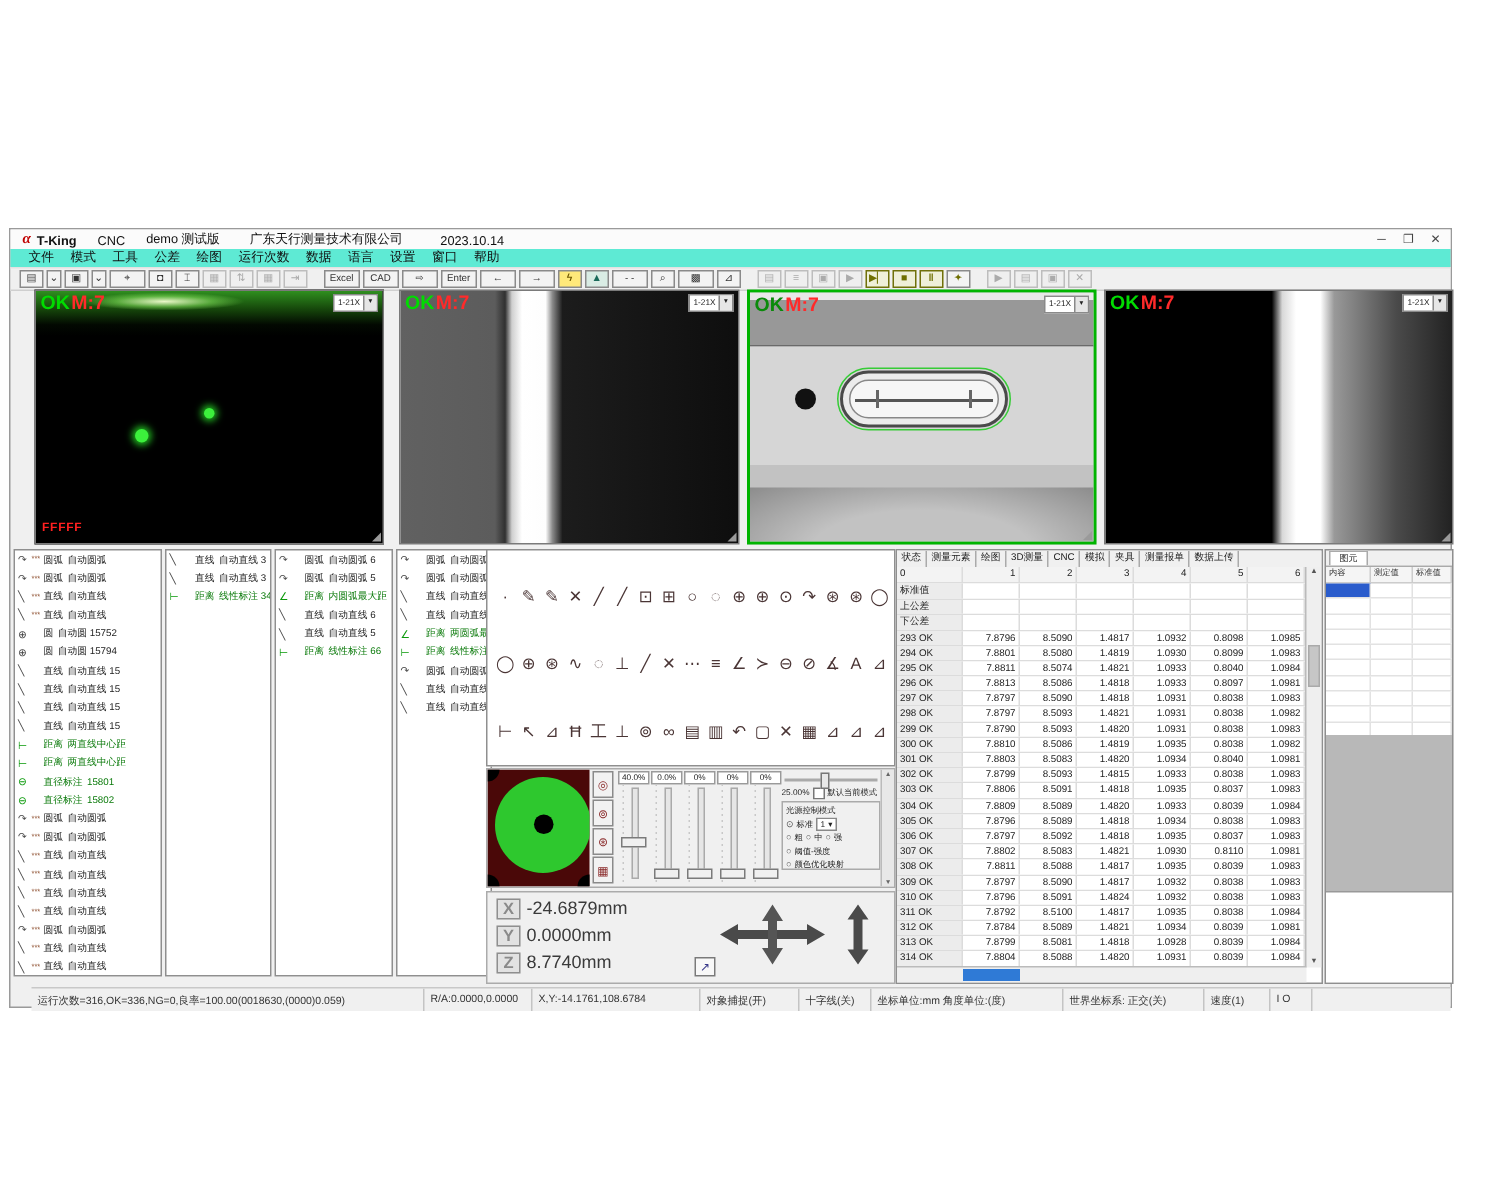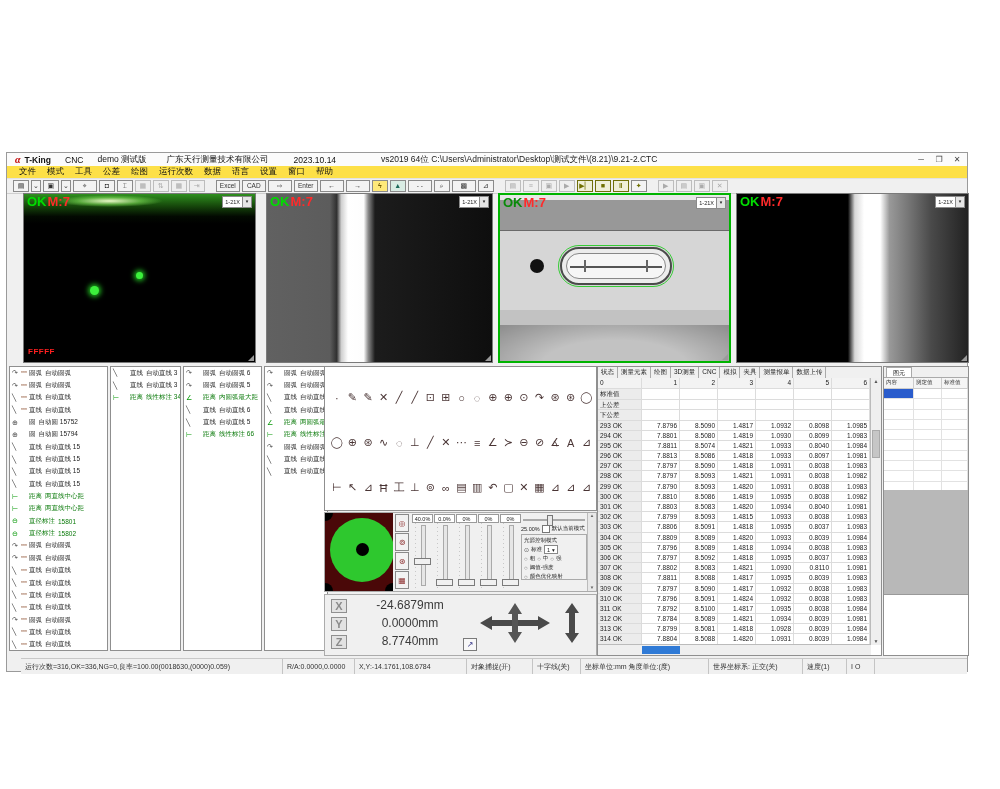--- a/index.html
+++ b/index.html
@@ -13,21 +13,21 @@
   #logo{margin-left:8px;color:#c00000;font-family:"Liberation Serif",serif;font-style:italic;font-weight:bold;font-size:10px}
   .tt{margin-left:14px}
   #t-tking{margin-left:4px;font-weight:bold}
   #t-demo{margin-left:14px}
   #t-co{margin-left:20px}
   #t-date{margin-left:25px}
   #t-path{margin-left:45px;color:#222}
   #wctl{margin-left:auto;margin-right:4px;display:flex;gap:6px;color:#444;font-size:8px}
   #wctl span{width:12px;text-align:center}
   
-  #menubar{position:absolute;left:0;top:13px;width:100%;height:12px;background:#fde047;display:flex;
+  #menubar{position:absolute;left:0;top:13px;width:100%;height:12px;background:#5eead4;display:flex;
            gap:11px;padding-left:12px;align-items:center;font-size:8.5px;color:#111;box-sizing:border-box}
   
   #toolbar{position:absolute;left:0;top:25px;width:100%;height:16px;background:#f0f0f0;
            border-top:1px solid #e2e2e2;border-bottom:1px solid #cfcfcf;display:flex;align-items:center;
            gap:2px;padding-left:6px;box-sizing:border-box}
   .tbtn{height:12px;min-width:16px;border:1px solid #8a8a8a;background:#f3f3f3;font-size:7px;
         line-height:10px;text-align:center;color:#333;box-sizing:border-box;padding:0 1px;flex:0 0 auto}
   .tbtn.nar{min-width:7px}
   .tbtn.wide{min-width:24px}
   .tbtn.lbl{min-width:24px;font-size:6.5px;padding:0 3px}
@@ -121,21 +121,21 @@
   .radio{font-size:6px;color:#555}
   .ddbox{border:1px solid #888;background:#fff;padding:0 2px;display:inline-flex;gap:2px;align-items:center;height:7px}
   #lvsb{position:absolute;right:0;top:0;bottom:0;width:8px;background:#e8e8e8;border-left:1px solid #bbb;
         font-size:4.5px;color:#666;text-align:center;line-height:6px}
   #lvsb .sbdn{position:absolute;bottom:0;left:0;right:0}
   
   #coords{position:absolute;left:317px;top:441px;width:273px;height:62px;background:#f0f0f0;
           border:1px solid #ababab;box-sizing:border-box}
   .axl{position:absolute;left:6px;width:16px;height:14px;border:1px solid #8f8f8f;background:#e2e2e2;
        color:#8a8a8a;font-size:11px;font-weight:bold;text-align:center;line-height:13px;box-sizing:border-box}
-  .axv{position:absolute;left:26px;width:118px;text-align:center;font-size:12px;color:#3a3a3a}
+  .axv{position:absolute;left:26px;width:118px;text-align:left;font-size:12px;color:#3a3a3a}
   #jog{position:absolute;left:150px;top:6px}
   #diagbtn{position:absolute;left:138px;top:43px;width:14px;height:13px;border:1px solid #7a7a7a;
            background:#f8f8f8;font-size:8px;color:#3a3a8a;text-align:center;line-height:12px;box-sizing:border-box}
   
   #tbl{position:absolute;left:590px;top:213px;width:285px;height:290px;background:#fff;
        border:1px solid #8f8f8f;box-sizing:border-box;font-size:6.5px;overflow:hidden}
   #ttabs{height:11px;background:#f0f0f0;display:flex;border-bottom:1px solid #aaa;overflow:hidden}
   .ttab{padding:0 3px;border-right:1px solid #aaa;line-height:10px;color:#222;white-space:nowrap;flex:0 0 auto}
   #tgrid{position:absolute;top:11px;left:0;right:10px;bottom:10px;overflow:hidden}
   .trow{display:flex;height:9.2px;border-bottom:1px solid #dcdcdc}
@@ -183,21 +183,20 @@
 <div id="page">
   <div id="win">
 
     <div id="titlebar">
       <span id="logo">α</span>
       <span id="t-tking">T-King</span>
       <span class="tt">CNC</span>
       <span class="tt" id="t-demo">demo 测试版</span>
       <span class="tt" id="t-co">广东天行测量技术有限公司</span>
       <span class="tt" id="t-date">2023.10.14</span>
-      <span class="tt" id="t-path">vs2019 64位  C:\Users\Administrator\Desktop\测试文件\(8.21)\9.21-2.CTC</span>
       <span id="wctl">
         <span>─</span>
         <span>❐</span>
         <span>✕</span>
       </span>
     </div>
 
     <div id="menubar">
         <span class="mitem">文件</span>
         <span class="mitem">模式</span>

